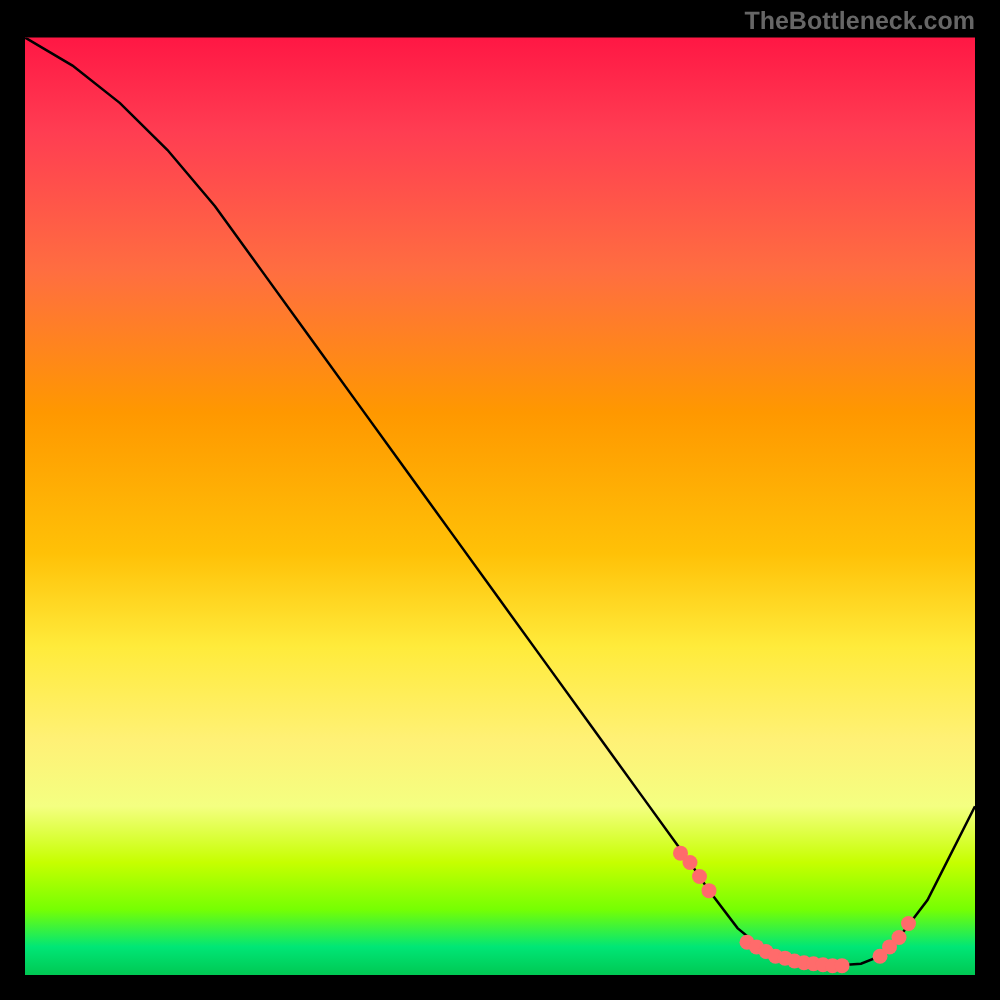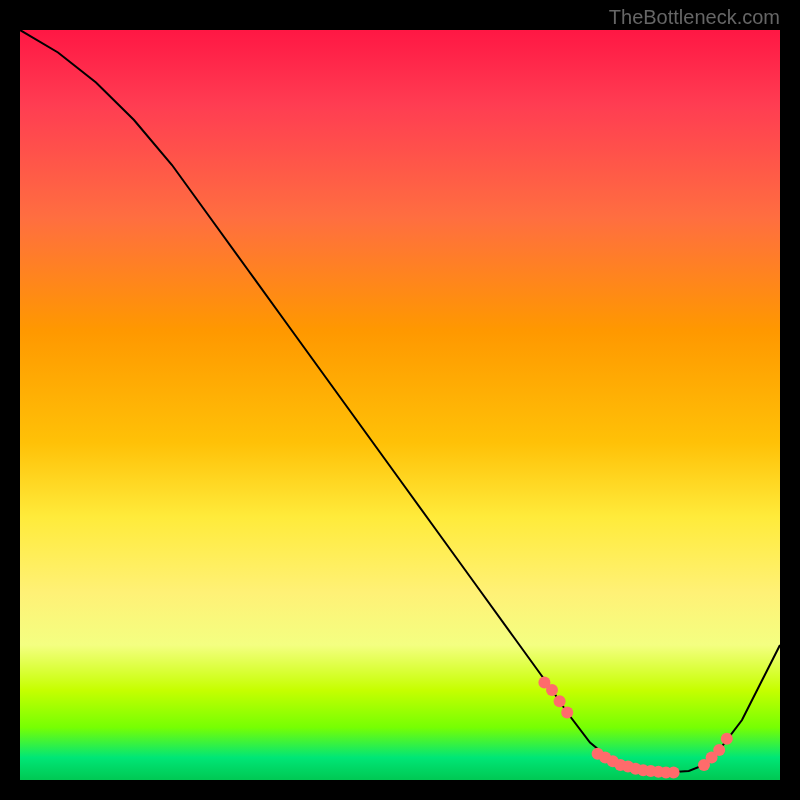--- a/index.html
+++ b/index.html
@@ -9,21 +9,21 @@
     background: #000;
     position: relative;
     font-family: Arial, sans-serif;
   }
   .watermark {
     position: absolute;
     top: 6px;
     right: 20px;
     color: #666;
     font-size: 20px;
-    font-weight: normal;
+    font-weight: bold;
     z-index: 10;
   }
   .plot-area {
     position: absolute;
     left: 20px;
     top: 30px;
     width: 760px;
     height: 750px;
   }
   .gradient-bg {

